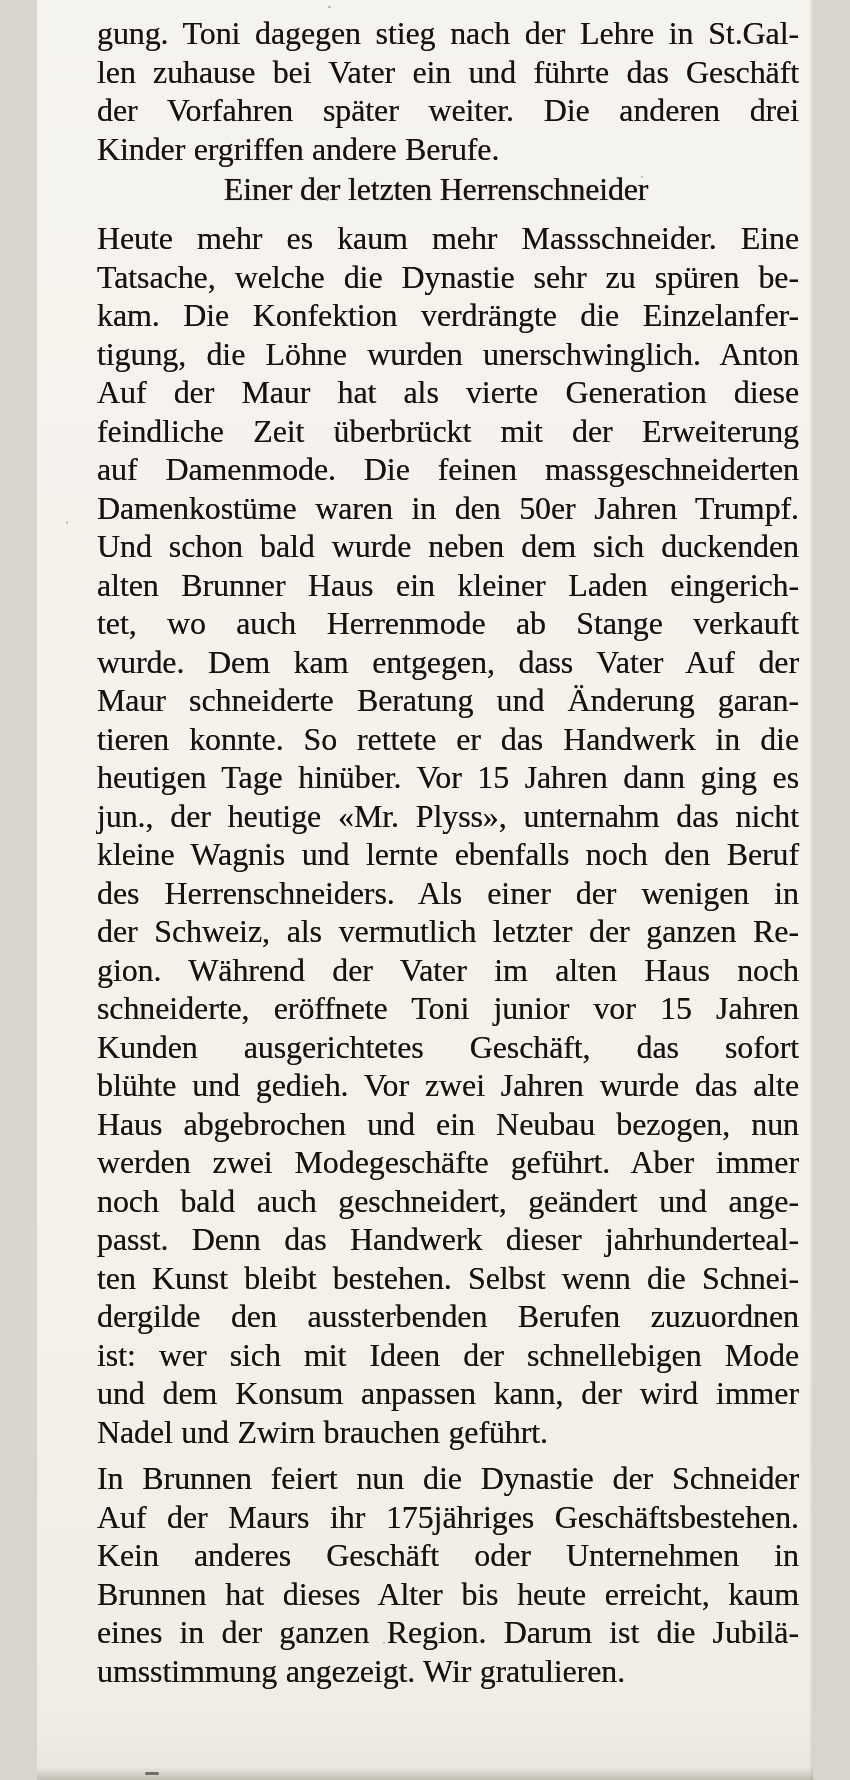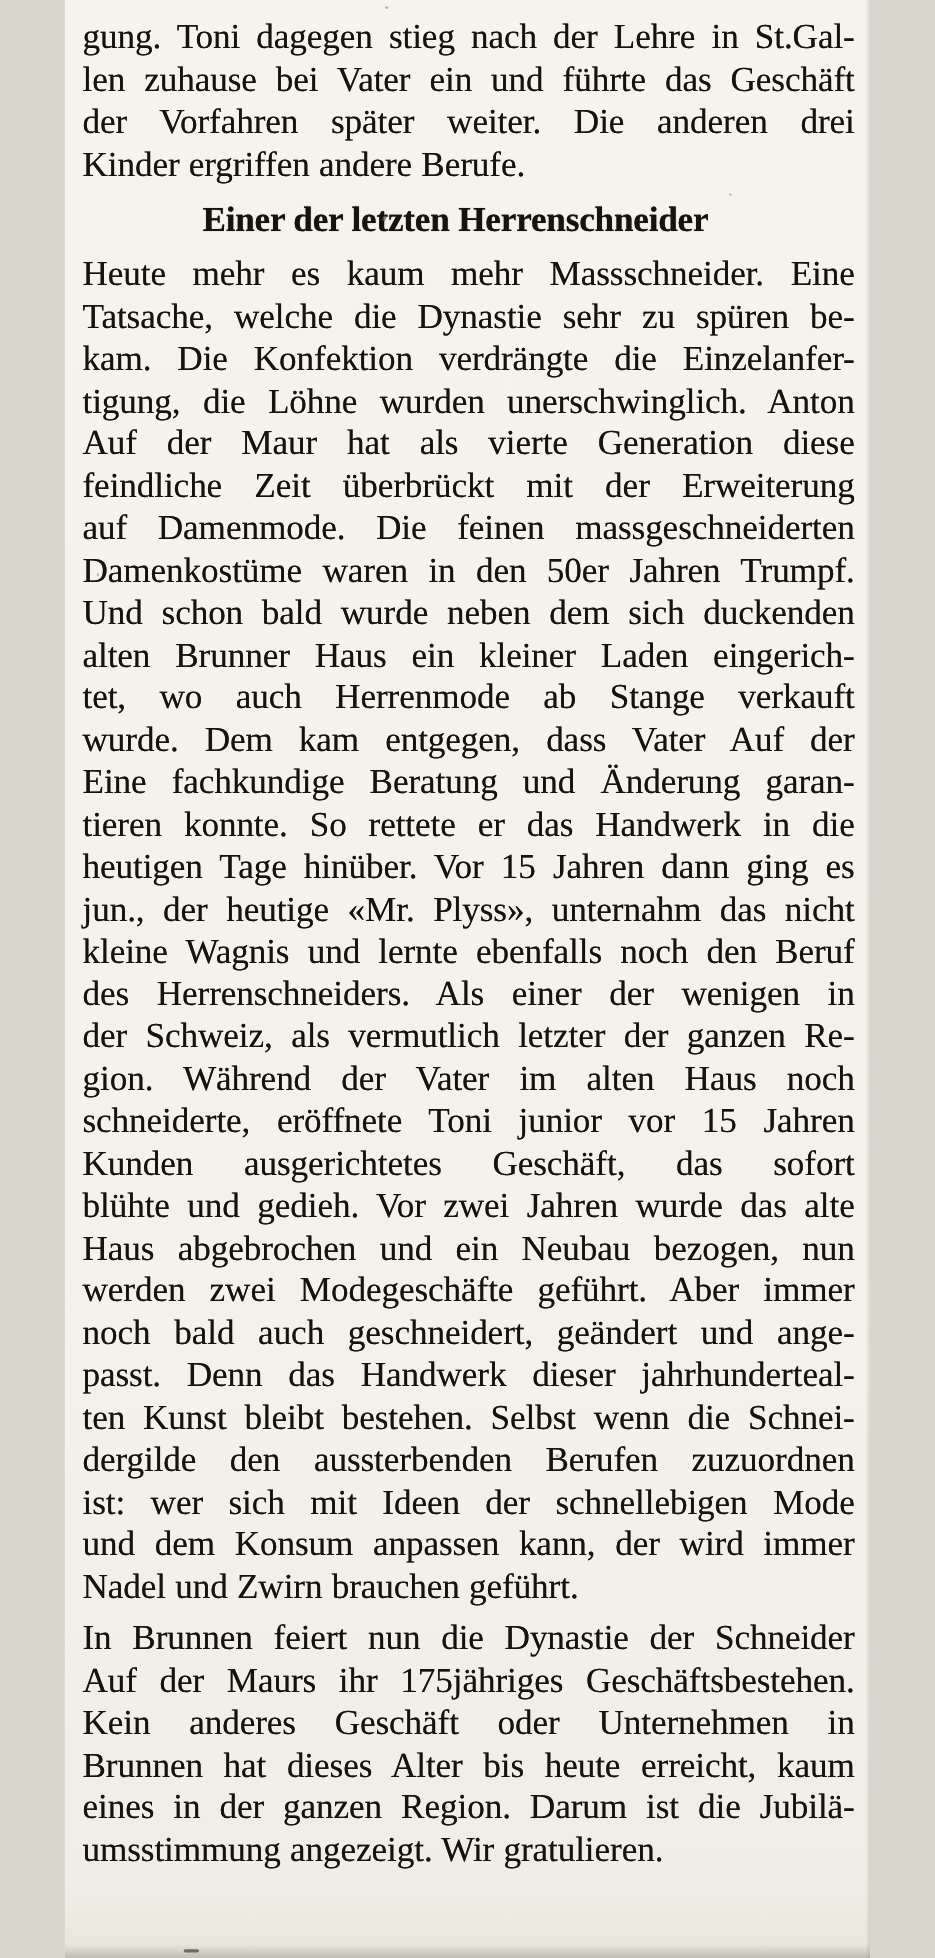--- a/index.html
+++ b/index.html
@@ -4,42 +4,43 @@
 <style>
   html,body{margin:0;padding:0;background:#d8d5cd;}
   .page{
     position:relative;
     width:732px;height:1780px;
     margin:0 auto;
     background:linear-gradient(180deg,#f5f3ed 0%,#f3f1ea 70%,#efede5 96%,#e9e6dd 100%);
     overflow:hidden;
     font-family:"Liberation Serif","DejaVu Serif",serif;
     color:#16130f;
+    padding-left:44px;
   }
   .column{padding:14px 14px 0 16px;}
   .para{margin:0;}
   .para-last{margin-top:8px;}
   .line{
     font-size:32px;
     line-height:38.5px;
     text-align:justify;
     text-align-last:justify;
     text-justify:inter-word;
     letter-spacing:-0.1px;
     word-spacing:0.5px;
     text-shadow:0 0 0.6px rgba(25,21,17,.75);
     min-height:38.5px;
   }
   .line.last{text-align-last:left;}
   .heading{
     font-size:32px;
-    font-weight:bold;
+    font-weight:normal;
     line-height:40px;
     text-align:center;
-    margin:11px 24px 10px 0;
+    margin:1px 24px 10px 0;
     letter-spacing:-0.2px;
     text-shadow:0 0 0.7px rgba(25,21,17,.85);
   }
   
   .speck{position:absolute;background:#6f6a60;border-radius:50%;}
   .s1{left:291px;top:6px;width:3px;height:2px;opacity:.55;}
   .s2{left:289px;top:196px;width:3px;height:5px;opacity:.7;transform:rotate(20deg);border-radius:40%;}
   .s3{left:604px;top:176px;width:2px;height:2px;opacity:.5;}
   .s4{left:840px;top:126px;width:3px;height:3px;opacity:.45;}
   .s5{left:822px;top:302px;width:2px;height:2px;opacity:.4;}
@@ -77,21 +78,21 @@
       <div class="line">kam. Die Konfektion verdrängte die Einzelanfer-</div>
       <div class="line">tigung, die Löhne wurden unerschwinglich. Anton</div>
       <div class="line">Auf der Maur hat als vierte Generation diese</div>
       <div class="line">feindliche Zeit überbrückt mit der Erweiterung</div>
       <div class="line">auf Damenmode. Die feinen massgeschneiderten</div>
       <div class="line">Damenkostüme waren in den 50er Jahren Trumpf.</div>
       <div class="line">Und schon bald wurde neben dem sich duckenden</div>
       <div class="line">alten Brunner Haus ein kleiner Laden eingerich-</div>
       <div class="line">tet, wo auch Herrenmode ab Stange verkauft</div>
       <div class="line">wurde. Dem kam entgegen, dass Vater Auf der</div>
-      <div class="line">Eine fachkundige Beratung und Änderung garan-</div>
+      <div class="line">Maur schneiderte Beratung und Änderung garan-</div>
       <div class="line">tieren konnte. So rettete er das Handwerk in die</div>
       <div class="line">heutigen Tage hinüber. Vor 15 Jahren dann ging es</div>
       <div class="line">jun., der heutige «Mr. Plyss», unternahm das nicht</div>
       <div class="line">kleine Wagnis und lernte ebenfalls noch den Beruf</div>
       <div class="line">des Herrenschneiders. Als einer der wenigen in</div>
       <div class="line">der Schweiz, als vermutlich letzter der ganzen Re-</div>
       <div class="line">gion. Während der Vater im alten Haus noch</div>
       <div class="line">schneiderte, eröffnete Toni junior vor 15 Jahren</div>
       <div class="line">Kunden ausgerichtetes Geschäft, das sofort</div>
       <div class="line">blühte und gedieh. Vor zwei Jahren wurde das alte</div>

